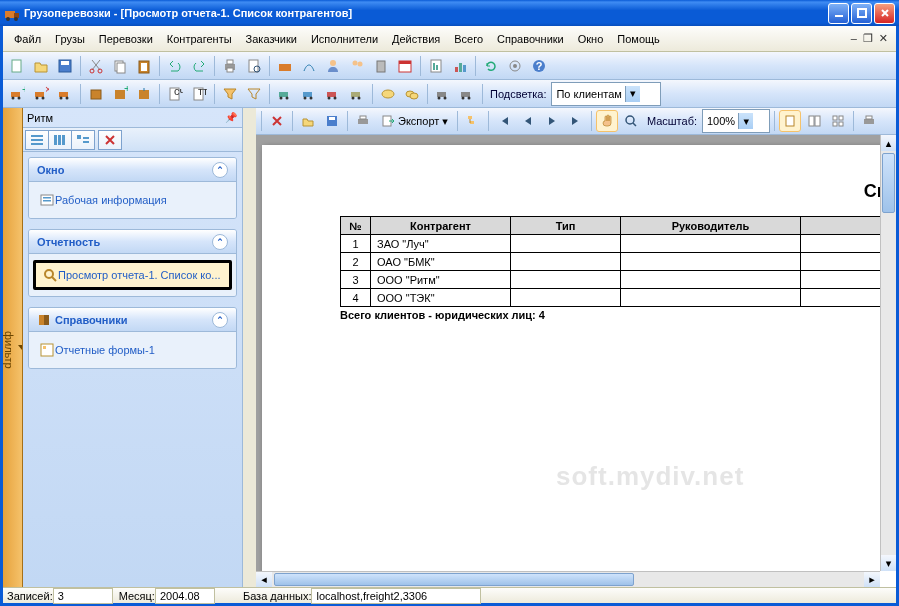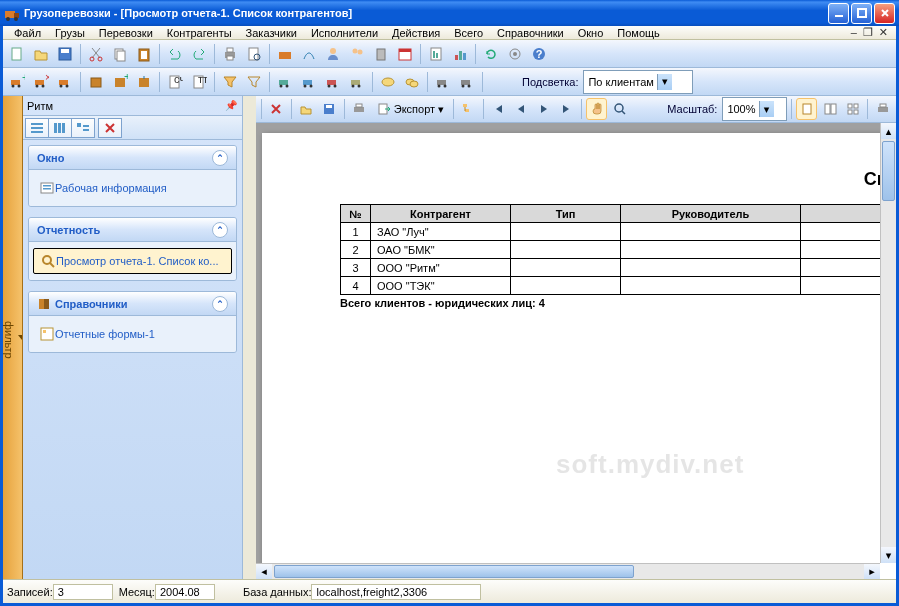--- a/index.html
+++ b/index.html
@@ -4,60 +4,60 @@
 <style>
   * { box-sizing: border-box; margin: 0; padding: 0; font-family: Tahoma, Arial, sans-serif; font-size: 11px; }
   body { background: #ece9d8; overflow: hidden; width: 899px; height: 606px; position: relative; }
   .titlebar { height: 26px; background: linear-gradient(to bottom,#0a5bd6 0%,#3f8cf3 8%,#0a5bd6 40%,#0a5bd6 88%,#084ebd 100%); display:flex; align-items:center; padding:0 4px; color:#fff; font-weight:bold; }
   .titlebar .icon { width:16px; height:16px; margin-right:4px; }
   .titlebar .caption { flex:1; white-space:nowrap; overflow:hidden; }
   .winbtns { display:flex; gap:2px; }
   .winbtn { width:21px; height:21px; border-radius:3px; border:1px solid #fff; display:flex; align-items:center; justify-content:center; color:#fff; font-weight:bold; cursor:default; }
   .winbtn.min{background:linear-gradient(#7eb1f6,#2461d6);} .winbtn.max{background:linear-gradient(#7eb1f6,#2461d6);} .winbtn.close{background:linear-gradient(#f6a07e,#d62424);}
   .window { border:3px solid #0a5bd6; border-top:none; height:580px; display:flex; flex-direction:column; background:#ece9d8;}
-  .menubar { height:14px; background:linear-gradient(#fdfdfb,#edeadb); display:flex; align-items:center; padding:0 4px; border-bottom:1px solid #c0c0a0;}
+  .menubar { height:26px; background:linear-gradient(#fdfdfb,#edeadb); display:flex; align-items:center; padding:0 4px; border-bottom:1px solid #c0c0a0;}
   .menubar .menuitem{ padding:2px 7px; cursor:default;}
   .menubar .mdibtns{margin-left:auto; display:flex; gap:6px; padding-right:4px; color:#333;}
   .toolbar { height:28px; background:linear-gradient(#f4f7fd,#d6e5fa,#c2d8f4); display:flex; align-items:center; padding:0 3px; border-bottom:1px solid #9db9d9; gap:2px;}
   .tbtn{width:22px;height:22px;border:1px solid transparent;border-radius:3px;display:flex;align-items:center;justify-content:center;cursor:default;}
   .tsep{width:1px;height:20px;background:#9db9d9;margin:0 2px;}
-  .tlabel{padding:0 3px;color:#003;margin-left:32px;}
+  .tlabel{padding:0 3px;color:#003;}
   .dropdown{height:24px;border:1px solid #7f9db9;background:#fff;display:flex;align-items:center;padding:0 2px 0 4px;font-size:11px;}
   .dropdown .dd-btn{width:15px;height:16px;background:linear-gradient(#cbe3fb,#a9cef4);border-left:1px solid #7f9db9;display:flex;align-items:center;justify-content:center;margin-left:3px;}
   .mainrow{flex:1;display:flex;min-height:0;}
   .filtertab{width:20px;background:linear-gradient(to right,#e6a23c,#f5c26b);border-right:1px solid #a67018;display:flex;flex-direction:column;align-items:center;padding-top:4px;color:#6b4500;writing-mode:vertical-rl;gap:2px;}
   .sidebar{width:220px;background:linear-gradient(#d6e5fa,#c2d8f4);border-right:1px solid #9db9d9;display:flex;flex-direction:column;}
   .sidebar-header{height:20px;display:flex;align-items:center;padding:0 4px;font-size:11px;border-bottom:1px solid #9db9d9;}
   .sidebar-header .pin{margin-left:auto;font-size:10px;}
   .viewstrip{height:24px;display:flex;align-items:center;gap:0;padding:2px;background:linear-gradient(#e9f1fb,#cfe1f7);border-bottom:1px solid #9db9d9;}
   .viewbtn{width:24px;height:20px;border:1px solid #7da2ce;background:linear-gradient(#fefefe,#e9f1fb);margin-right:-1px;display:flex;align-items:center;justify-content:center;}
   .panel{margin:5px;border:1px solid #9db9d9;border-radius:3px;overflow:hidden;}
   .panel-hd{height:24px;background:linear-gradient(#fff,#d6e5fa 50%,#c2d8f4);display:flex;align-items:center;padding:0 8px;font-weight:bold;color:#215dc6;border-bottom:1px solid #9db9d9;}
   .panel-hd .chev{margin-left:auto;width:16px;height:16px;border:1px solid #9db9d9;border-radius:8px;background:#fff;display:flex;align-items:center;justify-content:center;font-size:9px;color:#215dc6;}
   .panel-body{background:#e9f1fb;padding:6px 4px;}
   .navitem{display:flex;align-items:center;padding:4px 6px;color:#215dc6;cursor:default;border-radius:2px;}
-  .navitem.active{background:#fff3cf;border:1px solid #000000;}
+  .navitem.active{background:#fff3cf;border:3px solid #000000;}
   .navitem .nvicon{width:16px;height:16px;flex-shrink:0;}
   .content{flex:1;display:flex;flex-direction:column;min-width:0;padding-left:13px;}
   .preview-toolbar{height:27px;background:linear-gradient(#f4f7fd,#d6e5fa,#c2d8f4);border-bottom:1px solid #9db9d9;display:flex;align-items:center;padding:0 3px;gap:2px;}
   .viewer{flex:1;background:#a0a0a0;position:relative;overflow:hidden;}
   .page{position:absolute;left:6px;top:10px;width:860px;height:540px;background:#fff;box-shadow:2px 2px 6px rgba(0,0,0,.4);padding:30px 18px;}
   .page h2{font-size:18px;font-weight:bold;text-align:right;margin:6px 0 14px;}
   table.rep{border-collapse:collapse;width:100%;margin-left:60px;}
   table.rep th,table.rep td{border:1px solid #000;font-size:11px;padding:2px 6px;height:18px;}
   table.rep th{background:#d9d9d9;font-weight:bold;text-align:center;}
   table.rep td.num{text-align:center;width:28px;}
   .rep-footer{font-weight:bold;font-size:11px;margin-top:2px;margin-left:60px;}
   .vscroll{position:absolute;right:0;top:0;bottom:16px;width:16px;background:#e8e8e8;border-left:1px solid #c0c0c0;}
   .vscroll .thmb{position:absolute;left:1px;right:1px;top:18px;height:60px;background:linear-gradient(#cfe3fb,#9ec2ea);border:1px solid #7da2ce;border-radius:2px;}
   .vscroll .arr{position:absolute;left:0;right:0;height:16px;background:linear-gradient(#f4f7fd,#cfe1f7);display:flex;align-items:center;justify-content:center;}
   .hscroll{position:absolute;left:0;right:16px;bottom:0;height:16px;background:#e8e8e8;border-top:1px solid #c0c0c0;}
   .hscroll .thmb{position:absolute;top:1px;bottom:1px;left:18px;width:360px;background:linear-gradient(#cfe3fb,#9ec2ea);border:1px solid #7da2ce;border-radius:2px;}
   .hscroll .arr{position:absolute;top:0;bottom:0;width:16px;background:linear-gradient(#f4f7fd,#cfe1f7);display:flex;align-items:center;justify-content:center;}
-  .statusbar{height:24px;background:linear-gradient(#fdfdfb,#edeadb);border-top:1px solid #c0c0a0;display:flex;align-items:center;padding:0 4px;font-size:11px;}
+  .statusbar{height:16px;background:linear-gradient(#fdfdfb,#edeadb);border-top:1px solid #c0c0a0;display:flex;align-items:center;padding:0 4px;font-size:11px;}
   .statusbar .cell{border:1px solid #c0c0a0;background:#fff;padding:1px 4px;margin-right:6px;height:16px;display:flex;align-items:center;}
   svg{display:block;}
   .watermark{position:absolute;left:300px;top:280px;font-size:26px;color:rgba(180,180,180,.35);font-weight:bold;letter-spacing:1px;pointer-events:none;margin-top:46px;}
 </style>
 </head>
 <body>
 
 <div class="titlebar">
   <span class="icon">
     <svg width="16" height="16">

